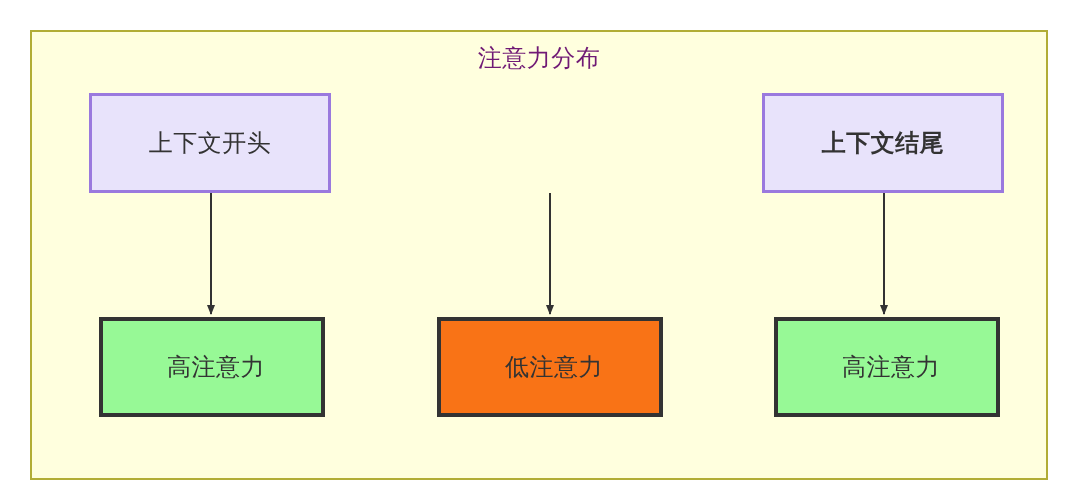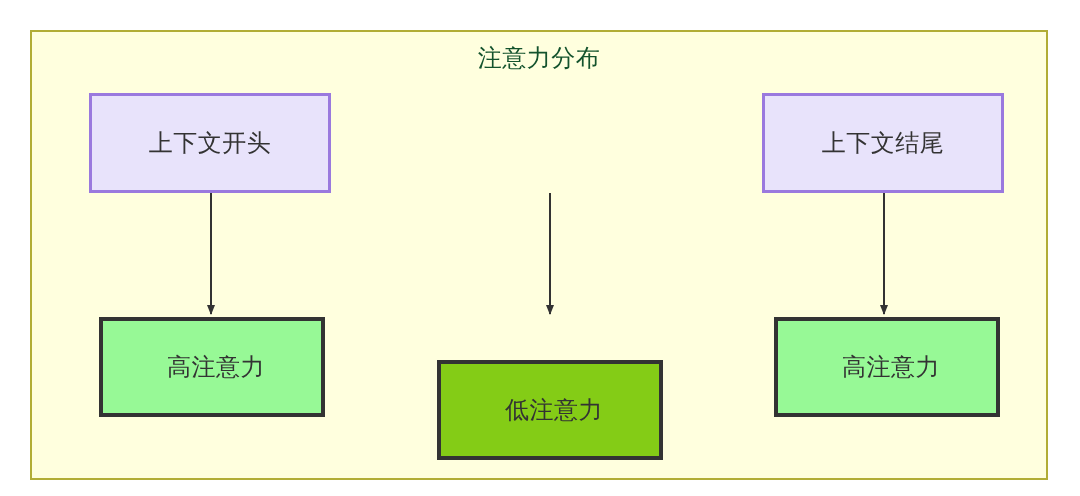--- a/index.html
+++ b/index.html
@@ -34,21 +34,21 @@
   }
 
   .subgraph-title {
     position: absolute;
     left: 0;
     top: 12px;
     width: 100%;
     text-align: center;
     font-size: 24px;
     line-height: 28px;
-    color: #14532d;
+    color: #701a75;
     letter-spacing: 0.5px;
     white-space: nowrap;
   }
 
   
   .node {
     position: absolute;
     box-sizing: border-box;
     display: flex;
     align-items: center;
@@ -71,28 +71,27 @@
     height: 100px;
     border: 4px solid #333333;
     padding-left: 8px;
   }
 
   .node-high {
     background: #97f996;
   }
 
   .node-low {
-    background: #84cc16;
-    margin-top: 43px;
+    background: #f97316;
   }
 
   
   #node-ctx-start  { left: 89px;  top: 93px; }
   #node-ctx-middle { left: 428px; top: 93px; }
-  #node-ctx-end    { left: 762px; top: 93px; }
+  #node-ctx-end    { left: 762px; top: 93px; font-weight: bold; }
 
   
   #node-high-start { left: 99px;  top: 317px; }
   #node-low-middle { left: 437px; top: 317px; }
   #node-high-end   { left: 774px; top: 317px; }
 
   
   #edges-layer {
     position: absolute;
     left: 0;

